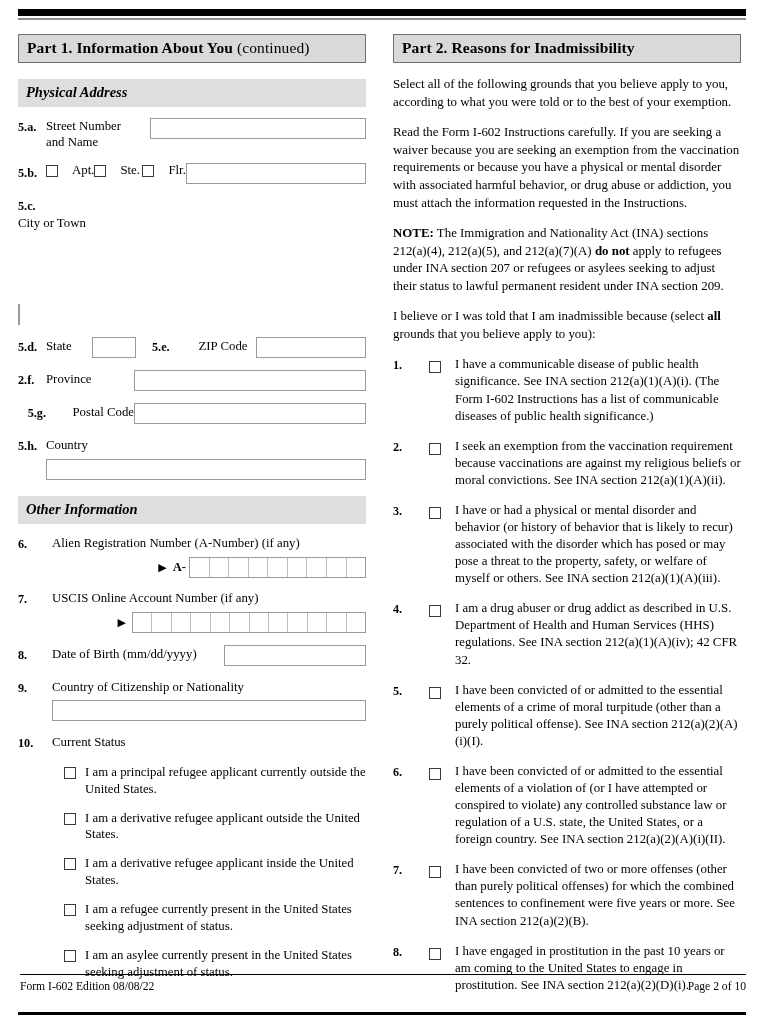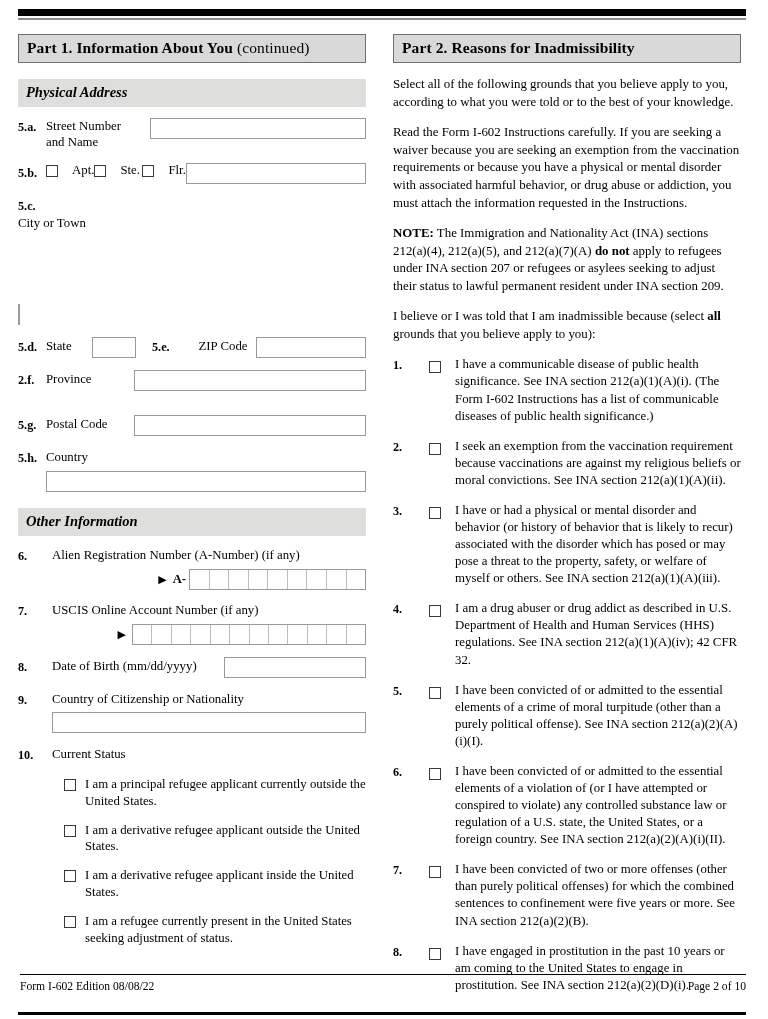--- a/index.html
+++ b/index.html
@@ -262,21 +262,21 @@
         <div class="lbl" style="flex:0 0 66px;text-align:center;">ZIP Code</div>
         <div class="box grow"></div>
       </div>
 
       <div class="row" style="margin-top:12px;">
         <div class="num w28">2.f.</div>
         <div class="lbl" style="flex:0 0 88px;">Province</div>
         <div class="box grow"></div>
       </div>
 
-      <div class="row" style="margin-top:24px;">
+      <div class="row" style="margin-top:12px;text-align:right;">
         <div class="num w28">5.g.</div>
         <div class="lbl" style="flex:0 0 88px;">Postal Code</div>
         <div class="box grow"></div>
       </div>
 
       <div class="row" style="margin-top:12px;">
         <div class="num w28">5.h.</div>
         <div class="lbl">Country</div>
       </div>
       <div class="row" style="margin-top:4px;">
@@ -360,31 +360,35 @@
           <span class="txt">I am a derivative refugee applicant outside the United States.</span>
         </div>
         <div class="status-item">
           <span class="cb"></span>
           <span class="txt">I am a derivative refugee applicant inside the United States.</span>
         </div>
         <div class="status-item">
           <span class="cb"></span>
           <span class="txt">I am a refugee currently present in the United States seeking adjustment of status.</span>
         </div>
+        <div class="status-item">
+          <span class="cb"></span>
+          <span class="txt">I am an asylee currently present in the United States seeking adjustment of status.</span>
+        </div>
       </div>
 
     </div>
 
     <div class="col">
 
       <div class="part-header">
         <span>Part 2.  Reasons for Inadmissibility</span>
       </div>
 
-      <div class="para">Select all of the following grounds that you believe apply to you, according to what you were told or to the best of your knowledge.</div>
+      <div class="para">Select all of the following grounds that you believe apply to you, according to what you were told or to the best of your exemption.</div>
       <div class="para">Read the Form I-602 Instructions carefully.  If you are seeking a waiver because you are seeking an exemption from the vaccination requirements or because you have a physical or mental disorder with associated harmful behavior, or drug abuse or addiction, you must attach the information requested in the Instructions.</div>
 
       <div class="para"><b>NOTE:</b><span>  The Immigration and Nationality Act (INA) sections 212(a)(4), 212(a)(5), and 212(a)(7)(A) </span><b>do not</b><span> apply to refugees under INA section 207 or refugees or asylees seeking to adjust their status to lawful permanent resident under INA section 209.</span></div>
 
       <div class="para"><span>I believe or I was told that I am inadmissible because (select </span><b>all</b><span> grounds that you believe apply to you):</span></div>
 
       <div style="margin-top:6px;">
         <div class="ground">
           <div class="gnum">1.</div>
           <div class="gcb"><span class="cb"></span></div>

